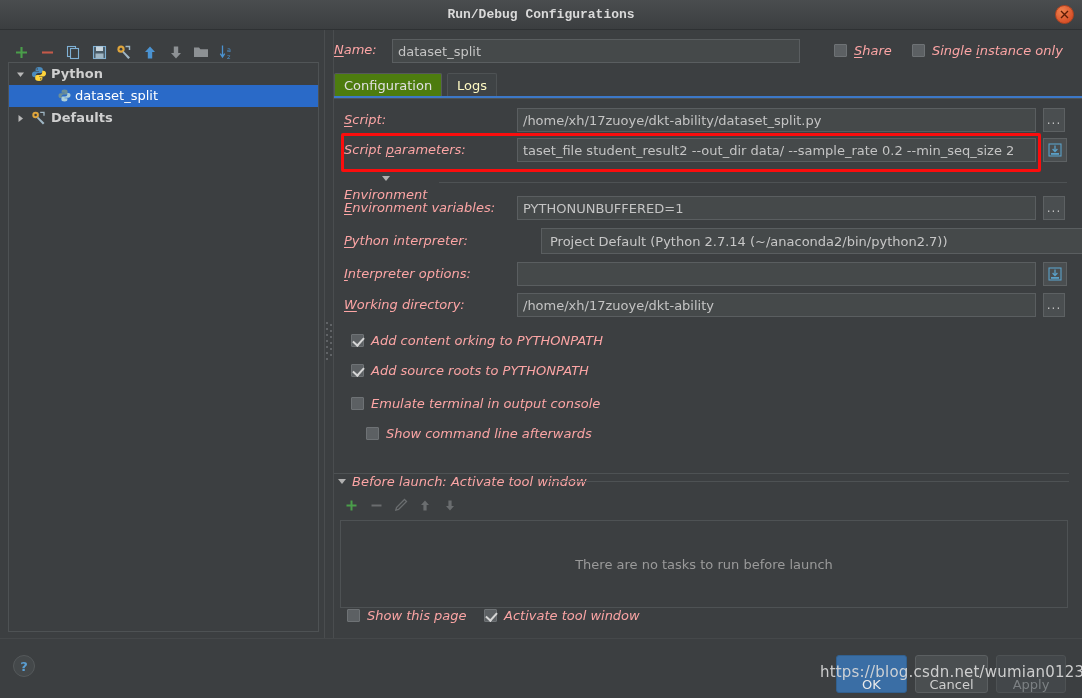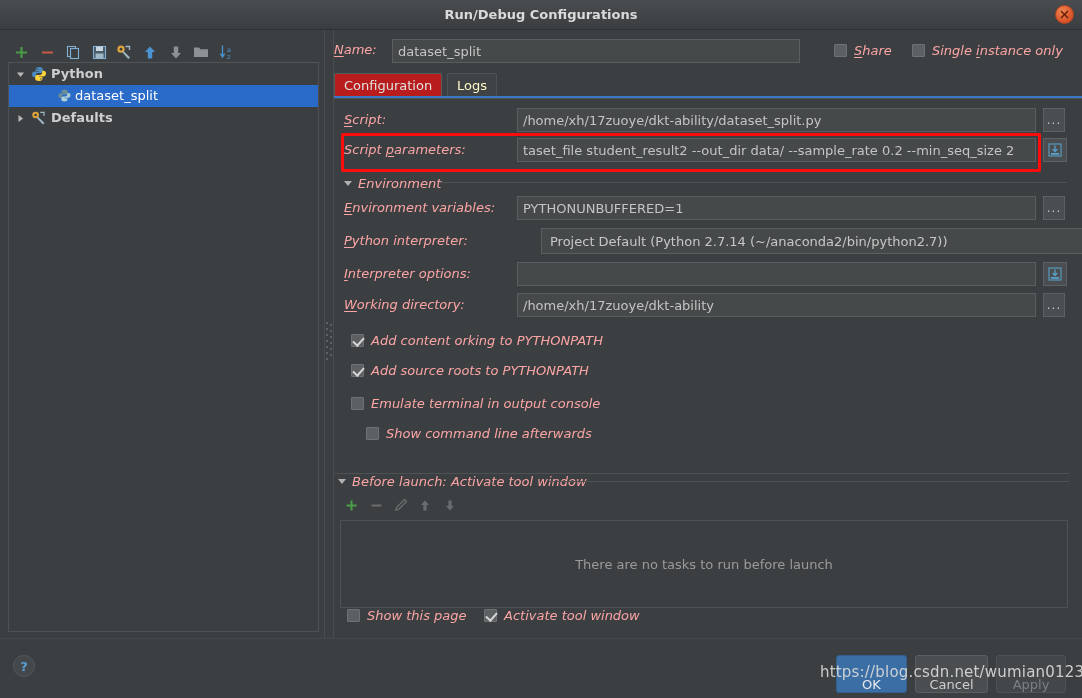--- a/index.html
+++ b/index.html
@@ -13,20 +13,21 @@
     color: #bbbbbb;
     -webkit-font-smoothing: antialiased;
   }
   #app { position: relative; width: 1082px; height: 698px; background: #3c3f41; }
 
   
   .titlebar {
     position: absolute; left: 0; top: 0; width: 1082px; height: 30px;
     background: linear-gradient(to bottom, #4a4d4f 0%, #3b3e40 100%);
     border-bottom: 1px solid #2e3133;
+    font-family: Liberation Mono, monospace;
   }
   .titlebar .title {
     position: absolute; left: 0; top: 0; width: 1082px; height: 30px;
     line-height: 30px; text-align: center;
     font-weight: bold; font-size: 13px; color: #dadada;
   }
   .close-btn {
     position: absolute; right: 8px; top: 5px;
     width: 19px; height: 19px; border-radius: 50%;
     background: radial-gradient(circle at 35% 30%, #f0834f, #d8522a 70%);
@@ -107,21 +108,21 @@
 
   
   .tabs { position: absolute; left: 0; top: 43px; width: 748px; height: 25px; }
   .tab {
     position: absolute; top: 0; height: 25px; line-height: 24px;
     padding: 0 9px; font-size: 13px; cursor: pointer;
     border: 1px solid #4e5254; border-bottom: none;
     background: #3f4345; color: #fef9c3;
     border-radius: 2px 2px 0 0;
   }
-  .tab.active { background: #b91c1c; color: #e0e0e0; border-color: #55595b; }
+  .tab.active { background: #4d7c0f; color: #e0e0e0; border-color: #55595b; }
   .tab-underline {
     position: absolute; left: 0; top: 66px; width: 748px; height: 2px; background: #3c78c8;
   }
   .tab-hairline {
     position: absolute; left: 0; top: 68px; width: 748px; height: 1px; background: #4e5254;
   }
 
   .formrow { position: absolute; left: 10px; }
   .btn-sq {
     background: #4a4e50; border: 1px solid #5d6163; height: 24px; width: 22px;
@@ -365,21 +366,21 @@
       <input class="txtfield" style="position: absolute; left: 173px; top: 0px; width: 519px;" value="taset_file student_result2 --out_dir data/ --sample_rate 0.2 --min_seq_size 2">
       <div class="btn-sq" style="position:absolute;left:699px;top:0;width:24px;">
         <svg width="14" height="14" viewBox="0 0 14 14">
           <rect x="1" y="1" width="12" height="12" fill="none" stroke="#5aa0c8" stroke-width="1.1"></rect>
           <path d="M7,2.5 L7,8 M4.6,6 L7,8.6 L9.4,6" stroke="#5aa0c8" stroke-width="1.3" fill="none"></path>
           <rect x="3" y="10" width="8" height="1.8" fill="#5aa0c8"></rect>
         </svg>
       </div>
     </div>
 
-    <div class="section-head" style="left:10px;top:146px;">
+    <div class="section-head" style="left:10px;top:146px;flex-direction:column;">
       <span class="tri open"></span>
       <span class="lbl">Environment</span>
     </div>
     <div class="sep-line" style="left:105px;top:152px;width:628px;"></div>
 
     <div class="formrow" style="top:166px;width:735px;height:26px;">
       <span class="lbl" style="position:absolute;left:0;top:4px;"><span class="underl">E</span>nvironment variables:</span>
       <input class="txtfield" style="position: absolute; left: 173px; top: 0px; width: 519px;" value="PYTHONUNBUFFERED=1">
       <div class="btn-sq" style="position:absolute;left:699px;top:0;">
         <span>...</span>

